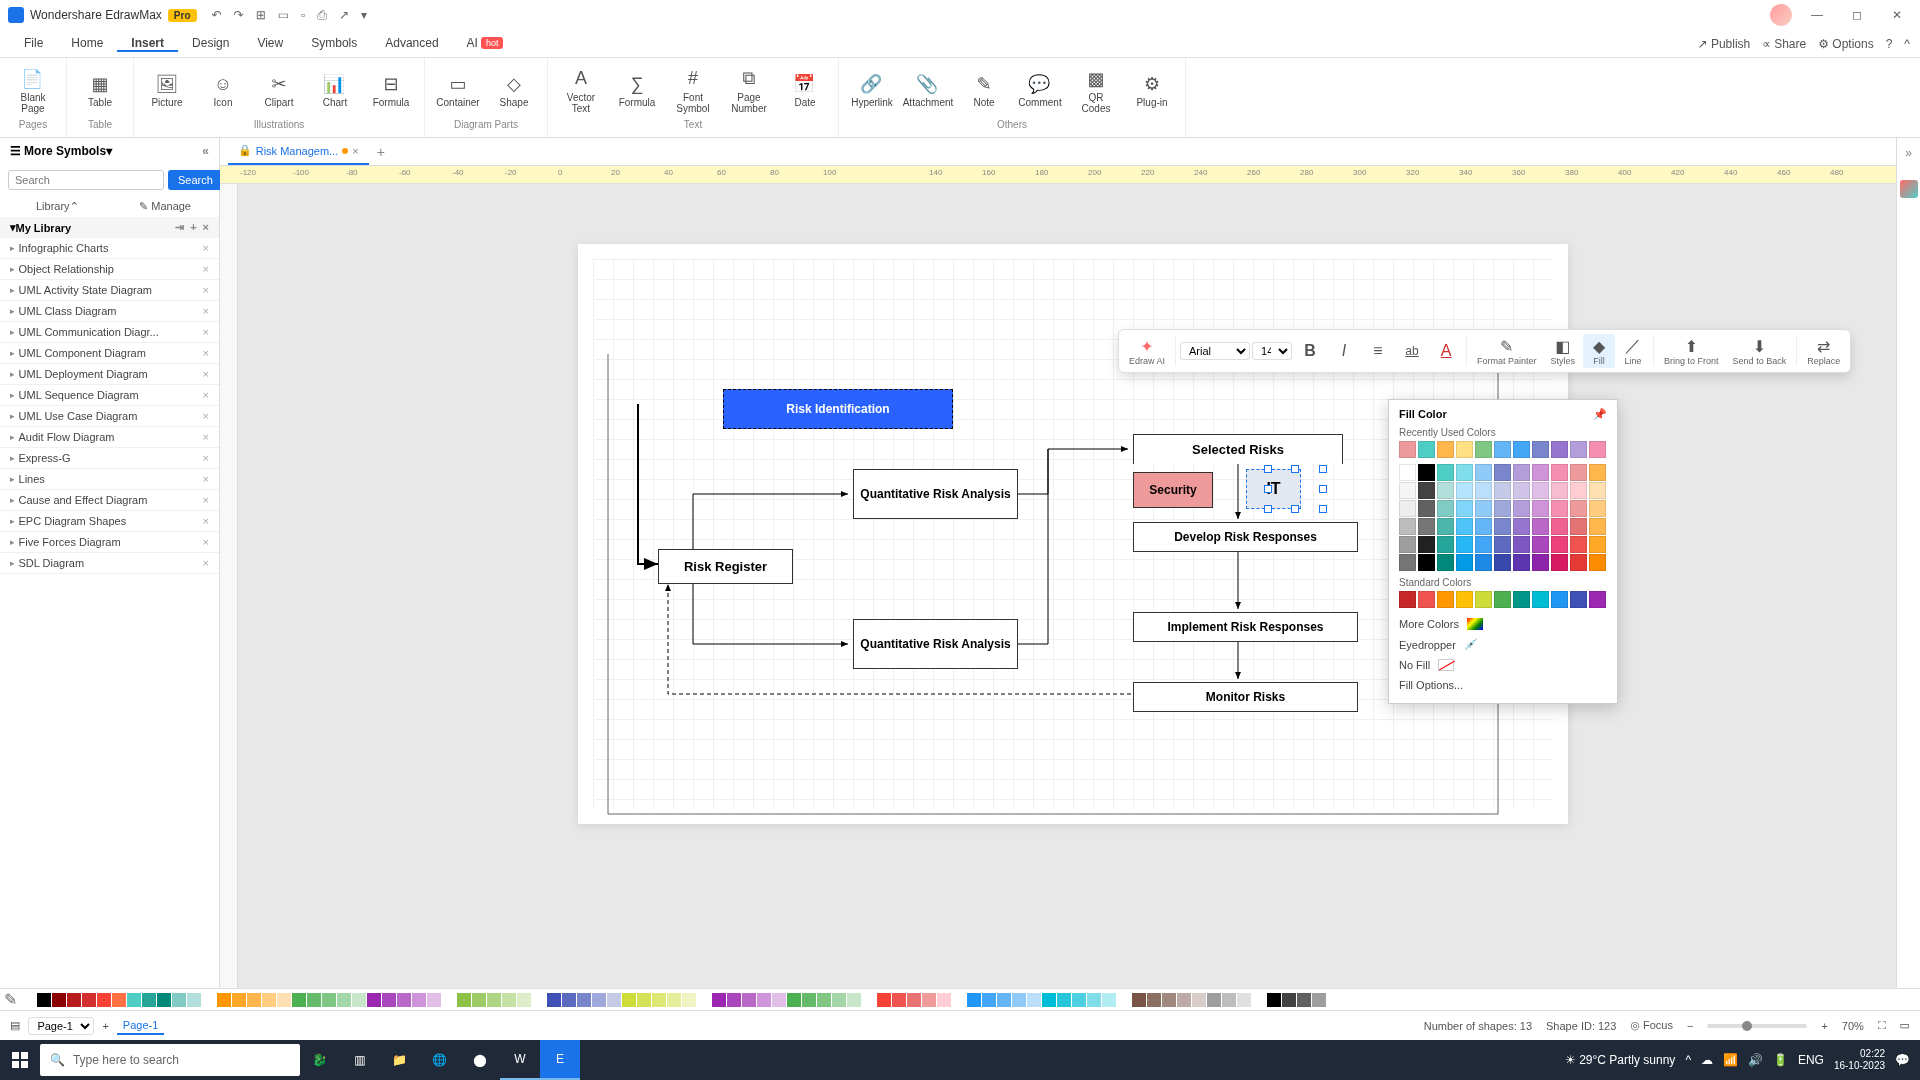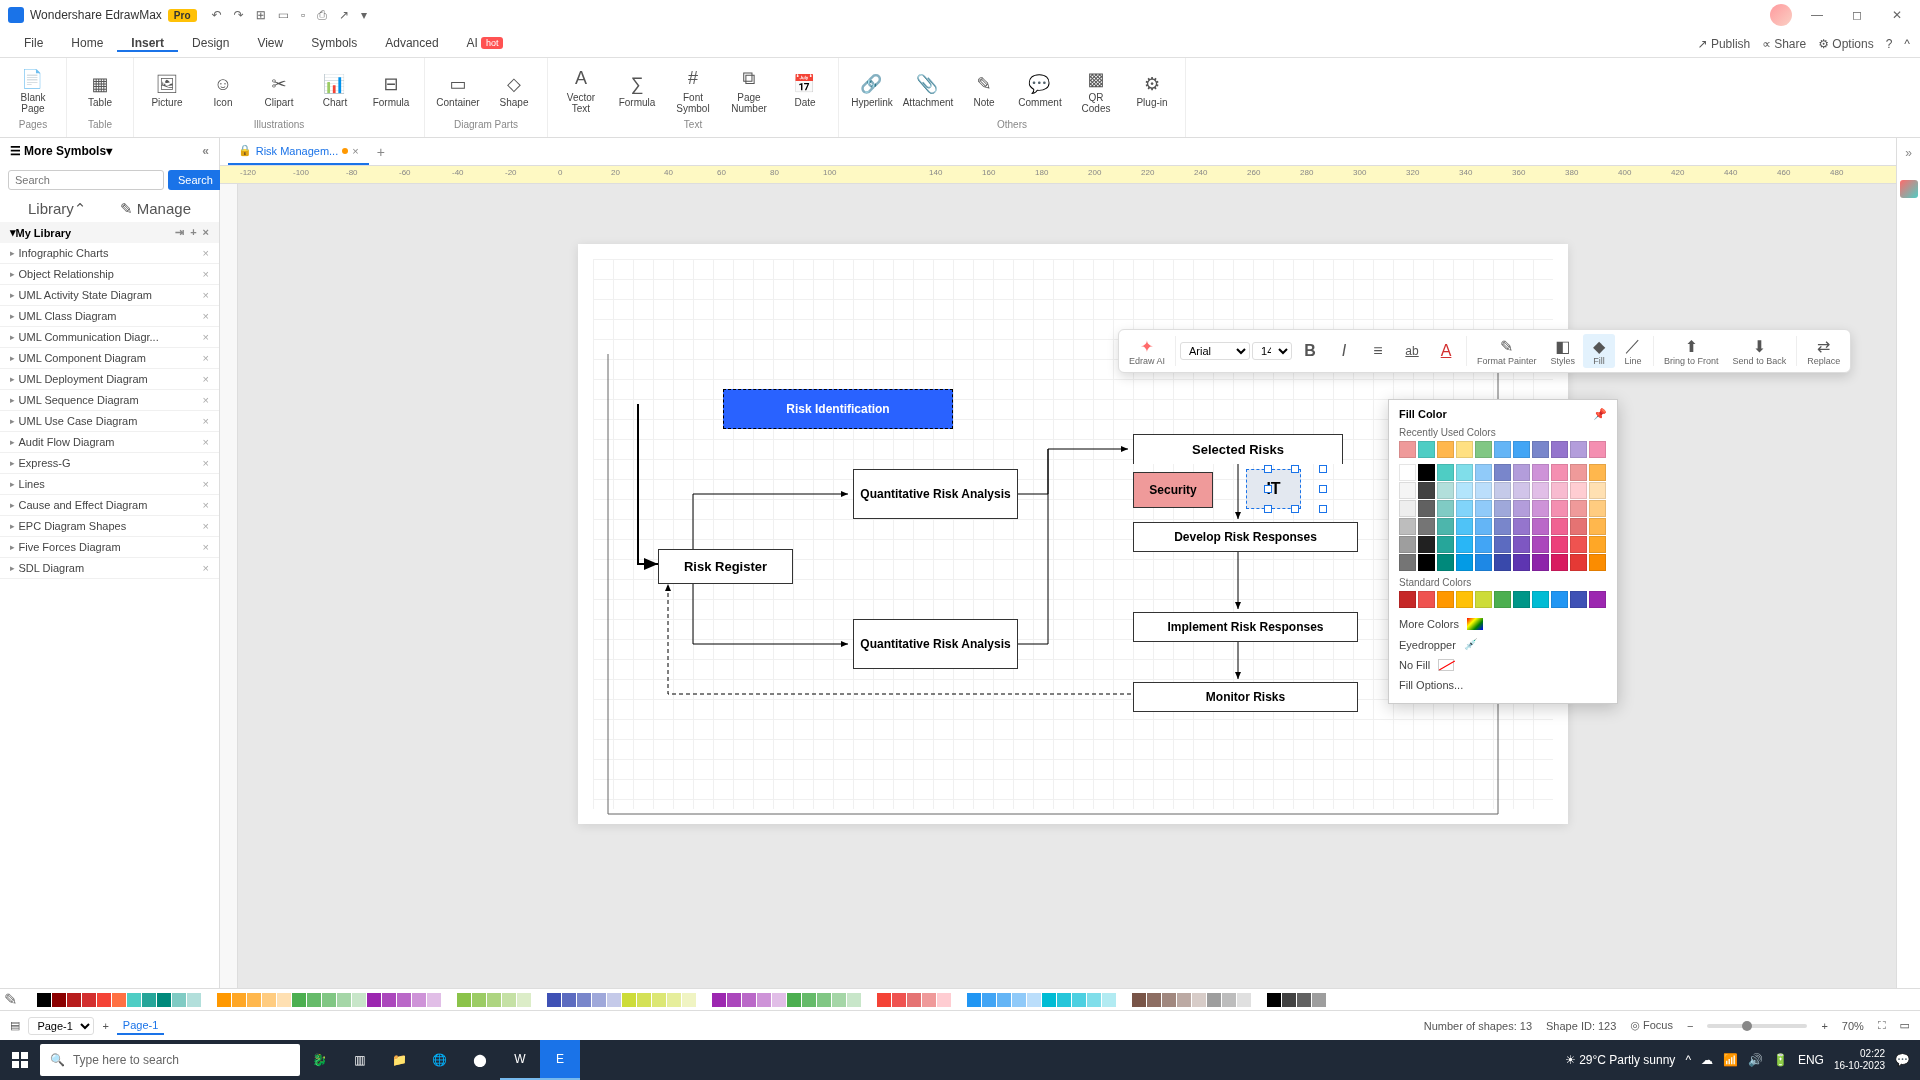--- a/index.html
+++ b/index.html
@@ -36,21 +36,21 @@
 
 .main { display: flex; height: calc(100% - 30px - 28px - 80px - 22px - 30px - 40px); }
 
 
 .sidebar { width: 220px; background: #fff; border-right: 1px solid #ddd; display: flex; flex-direction: column; }
 .sidebar-header { display: flex; align-items: center; padding: 6px 10px; font-size: 12px; font-weight: bold; }
 .sidebar-header .collapse { margin-left: auto; color: #888; cursor: pointer; }
 .search-row { display: flex; padding: 6px 8px; gap: 4px; }
 .search-row input { flex: 1; border: 1px solid #ccc; border-radius: 3px; padding: 3px 6px; font-size: 11px; }
 .search-row button { background: #1a73e8; color: #fff; border: none; border-radius: 3px; padding: 3px 10px; font-size: 11px; cursor: pointer; }
-.lib-row { display: flex; padding: 4px 28px; font-size: 15px; color: #555; }
+.lib-row { display: flex; padding: 4px 28px; font-size: 11px; color: #555; margin-left: 8px; }
 .lib-row .manage { margin-left: auto; cursor: pointer; }
 .mylibrary-header { padding: 4px 10px; font-size: 11px; font-weight: bold; display: flex; align-items: center; background: #f5f5f5; }
 .mylibrary-header .icons { margin-left: auto; display: flex; gap: 6px; color: #888; }
 .dropzone { margin: 8px 12px; border: 1px dashed #ccc; border-radius: 4px; padding: 12px; text-align: center; font-size: 10px; color: #999; }
 .lib-list { flex: 1; overflow-y: auto; }
 .lib-item { display: flex; align-items: center; padding: 4px 10px; font-size: 11px; color: #444; border-bottom: 1px solid #f0f0f0; cursor: pointer; }
 .lib-item .chev { margin-right: 4px; color: #888; font-size: 9px; }
 .lib-item .close { margin-left: auto; color: #aaa; }
 
 

